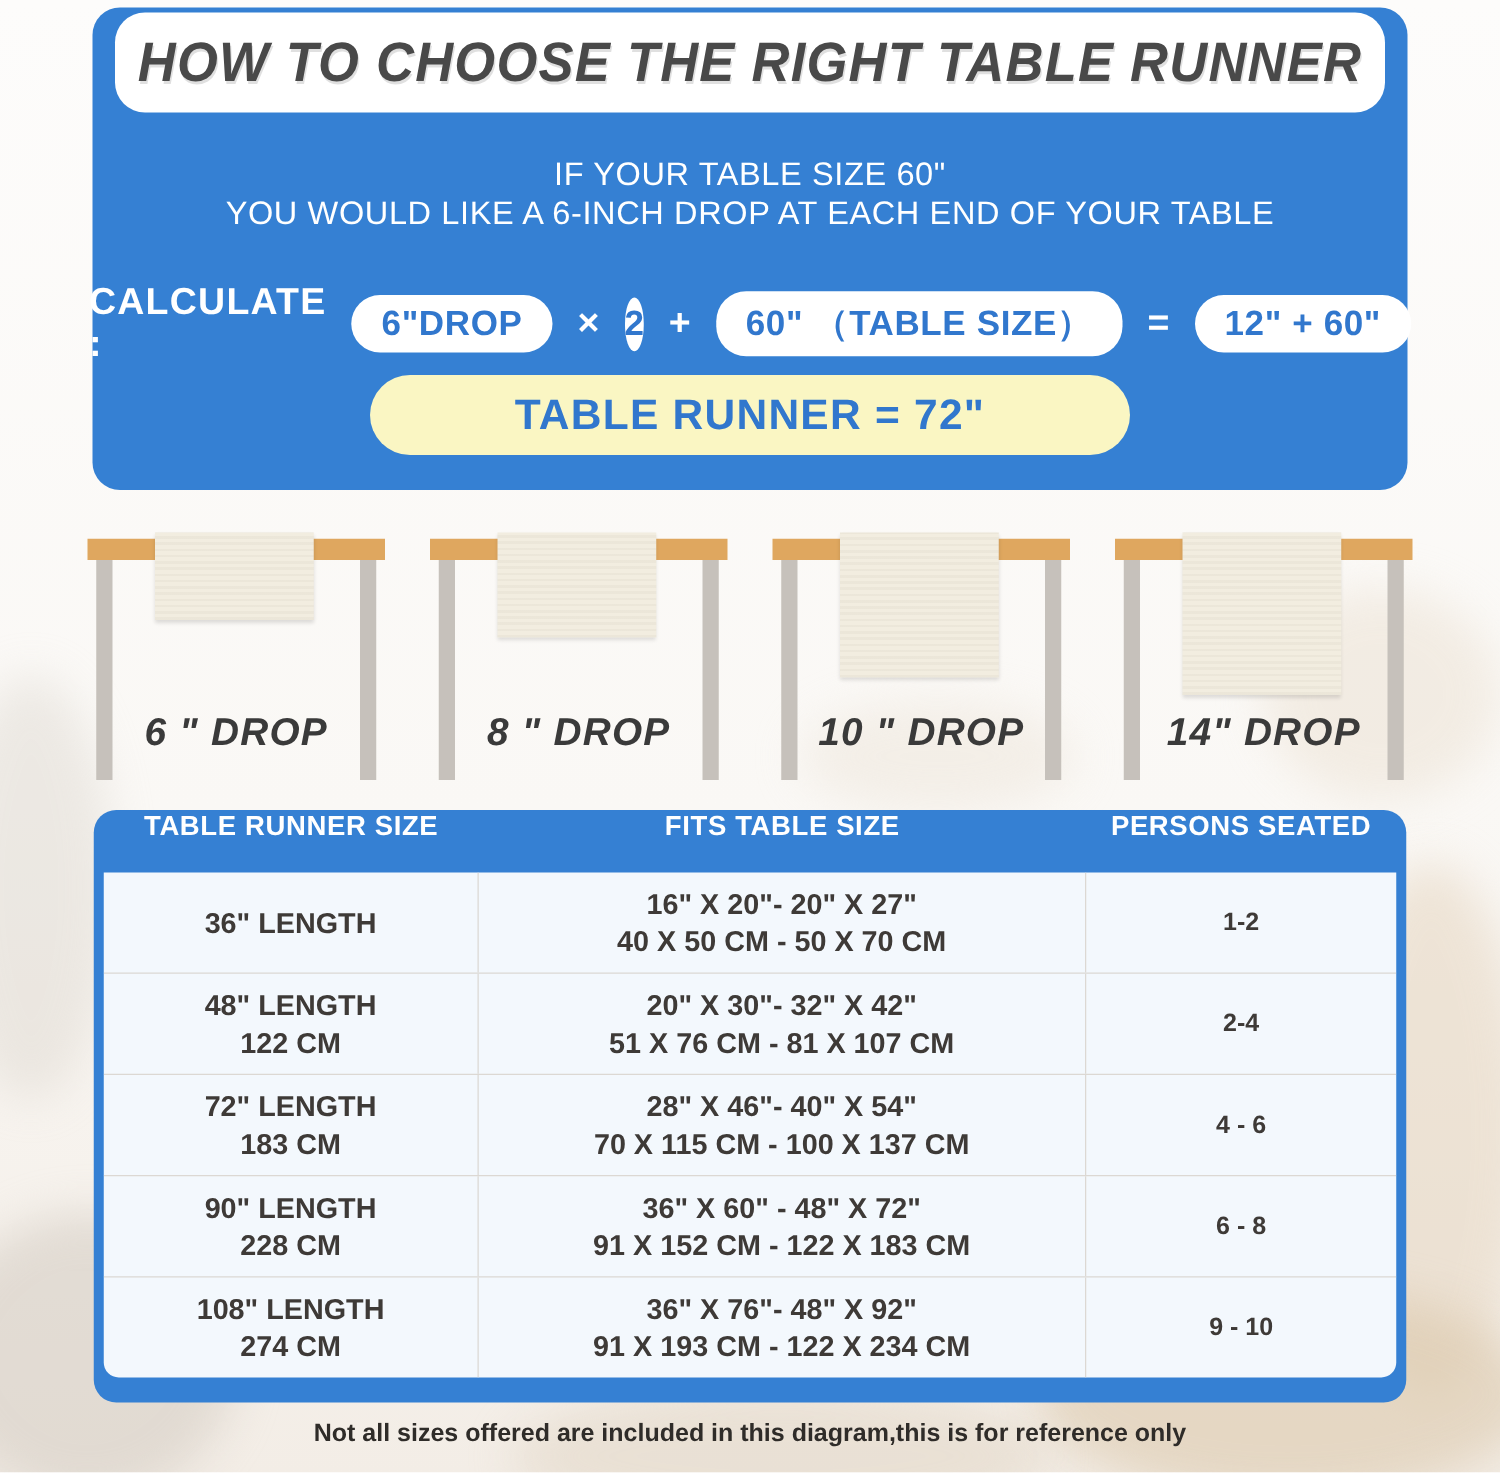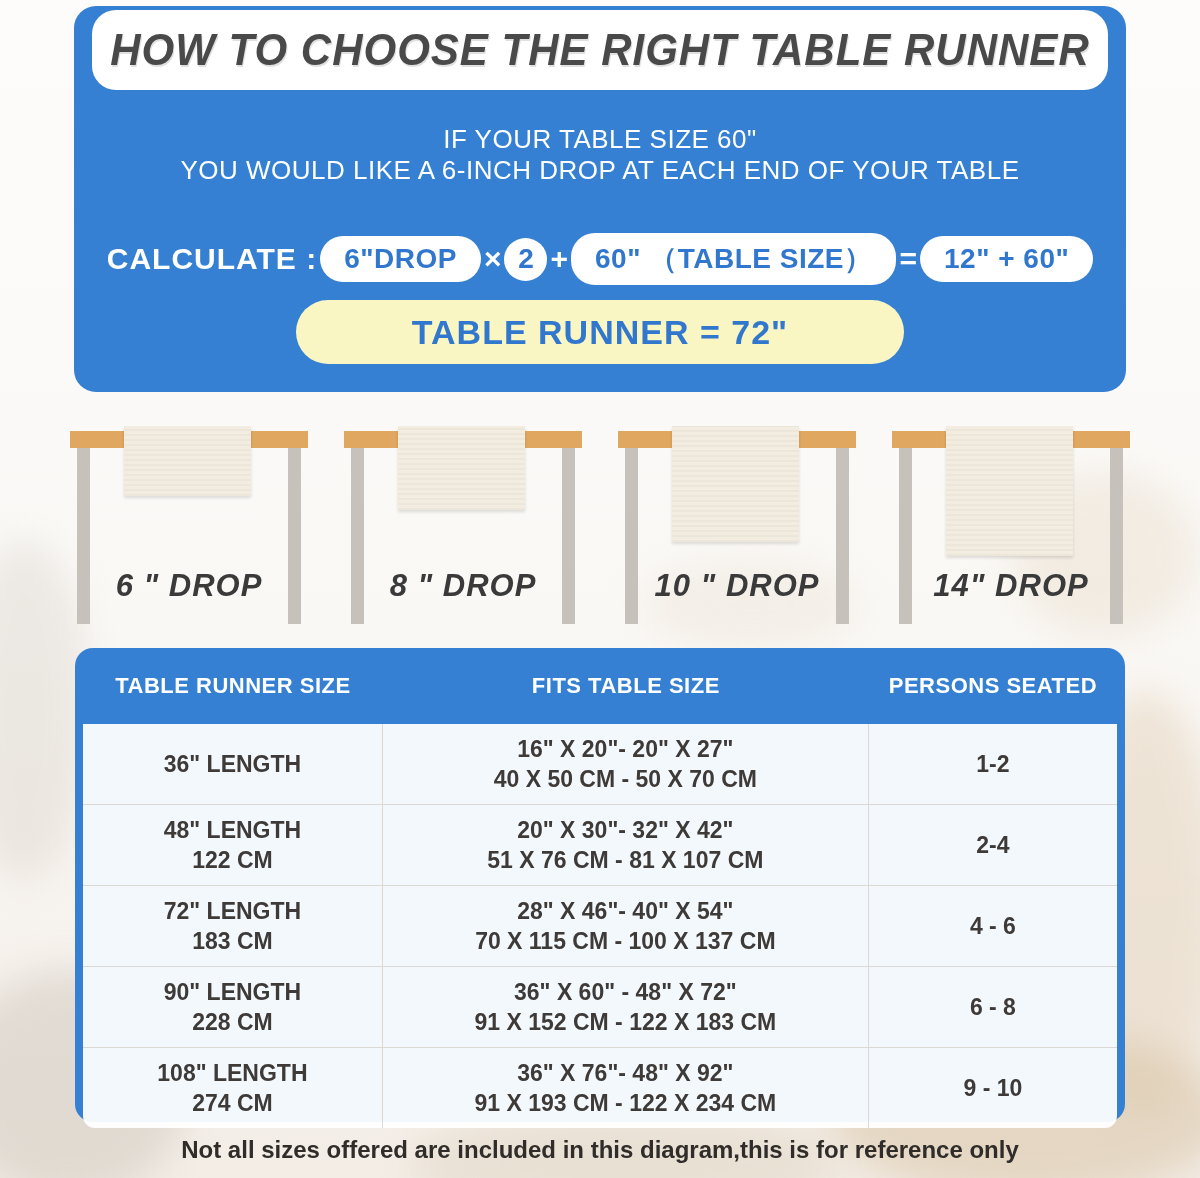--- a/index.html
+++ b/index.html
@@ -24,21 +24,21 @@
   .title-box { position:absolute; left:18px; right:18px; top:4px; height:80px;
                background:#ffffff; border-radius:24px;
                display:flex; align-items:center; justify-content:center; }
   .title-box h1 { font-size:42px; font-weight:bold; font-style:italic; color:#494949;
                   letter-spacing:1px; transform:scaleY(1.06); white-space:nowrap;
                   text-shadow:1px 2px 0 rgba(0,0,0,.12); }
   .sub { color:#ffffff; text-align:center; font-size:26px; font-weight:500; letter-spacing:.5px; }
   .sub1 { margin-top:118px; }
   .sub2 { }
   .calc-row { position:absolute; left:0; right:0; top:228px; height:50px;
-              display:flex; align-items:center; justify-content:center; gap:3px; }
+              display:flex; align-items:center; justify-content:center; gap:20px; }
   .calc-label { color:#ffffff; font-size:30px; font-weight:bold; letter-spacing:1px; }
   .pill { background:#ffffff; color:#3177cd; font-weight:bold; font-size:28px;
           border-radius:24px; padding:7px 24px; white-space:nowrap; letter-spacing:.5px; }
   .op { color:#ffffff; font-size:30px; font-weight:bold; }
   .circle { width:43px; height:43px; border-radius:50%; background:#ffffff; color:#3177cd;
             font-size:28px; font-weight:bold; display:flex; align-items:center; justify-content:center; }
   .result-pill { position:absolute; left:50%; top:294px; transform:translateX(-50%);
                  width:608px; height:64px; background:#faf6c3; border-radius:32px;
                  color:#3177cd; font-size:34px; font-weight:bold; letter-spacing:1px;
                  display:flex; align-items:center; justify-content:center; }
@@ -57,34 +57,34 @@
   .drop-8  .runner { height:84px; }
   .drop-10 .runner { height:116px; }
   .drop-14 .runner { height:130px; }
   .illus-label { position:absolute; top:148px; width:100%; text-align:center;
                  font-size:31px; font-weight:bold; font-style:italic; color:#3a3a3a;
                  letter-spacing:1px; }
 
   
   .size-table { position:absolute; left:75px; top:648px; width:1050px; height:474px;
                 background:#3580d3; border-radius:18px; padding:0 8px 8px; }
-  .thead { height:76px; display:flex; align-items:center; }
+  .thead { height:50px; display:flex; }
   .thead div { text-align:center; color:#ffffff; font-weight:bold; font-size:22px; letter-spacing:.5px; }
   .c1 { width:29%; } .c2 { width:47%; } .c3 { width:24%; }
   .tbody { height:404px; background:rgba(255,255,255,.94); border-radius:0 0 12px 12px;
            display:flex; flex-direction:column; overflow:hidden; }
   .trow { flex:1; display:flex; border-top:1px solid #dcd8d3; }
   .trow:first-child { border-top:none; }
   .trow > div { display:flex; flex-direction:column; justify-content:center; height:100%;
                 text-align:center; color:#3e3a37; font-weight:bold; font-size:23px; line-height:1.32; }
   .trow .c1, .trow .c2 { border-right:1px solid #dcd8d3; }
-  .trow .c3 { font-size:23px; }
+  .trow .c3 { font-size:20px; }
 
   .footnote { position:absolute; left:0; right:0; top:1136px; text-align:center;
-              font-size:24px; font-weight:bold; color:#2f2c29; }
+              font-size:20px; font-weight:bold; color:#2f2c29; }
 </style>
 </head>
 <body>
 
 <div class="page">
 
   <div>
     <div class="blob b1"></div>
     <div class="blob b2"></div>
     <div class="blob b3"></div>

